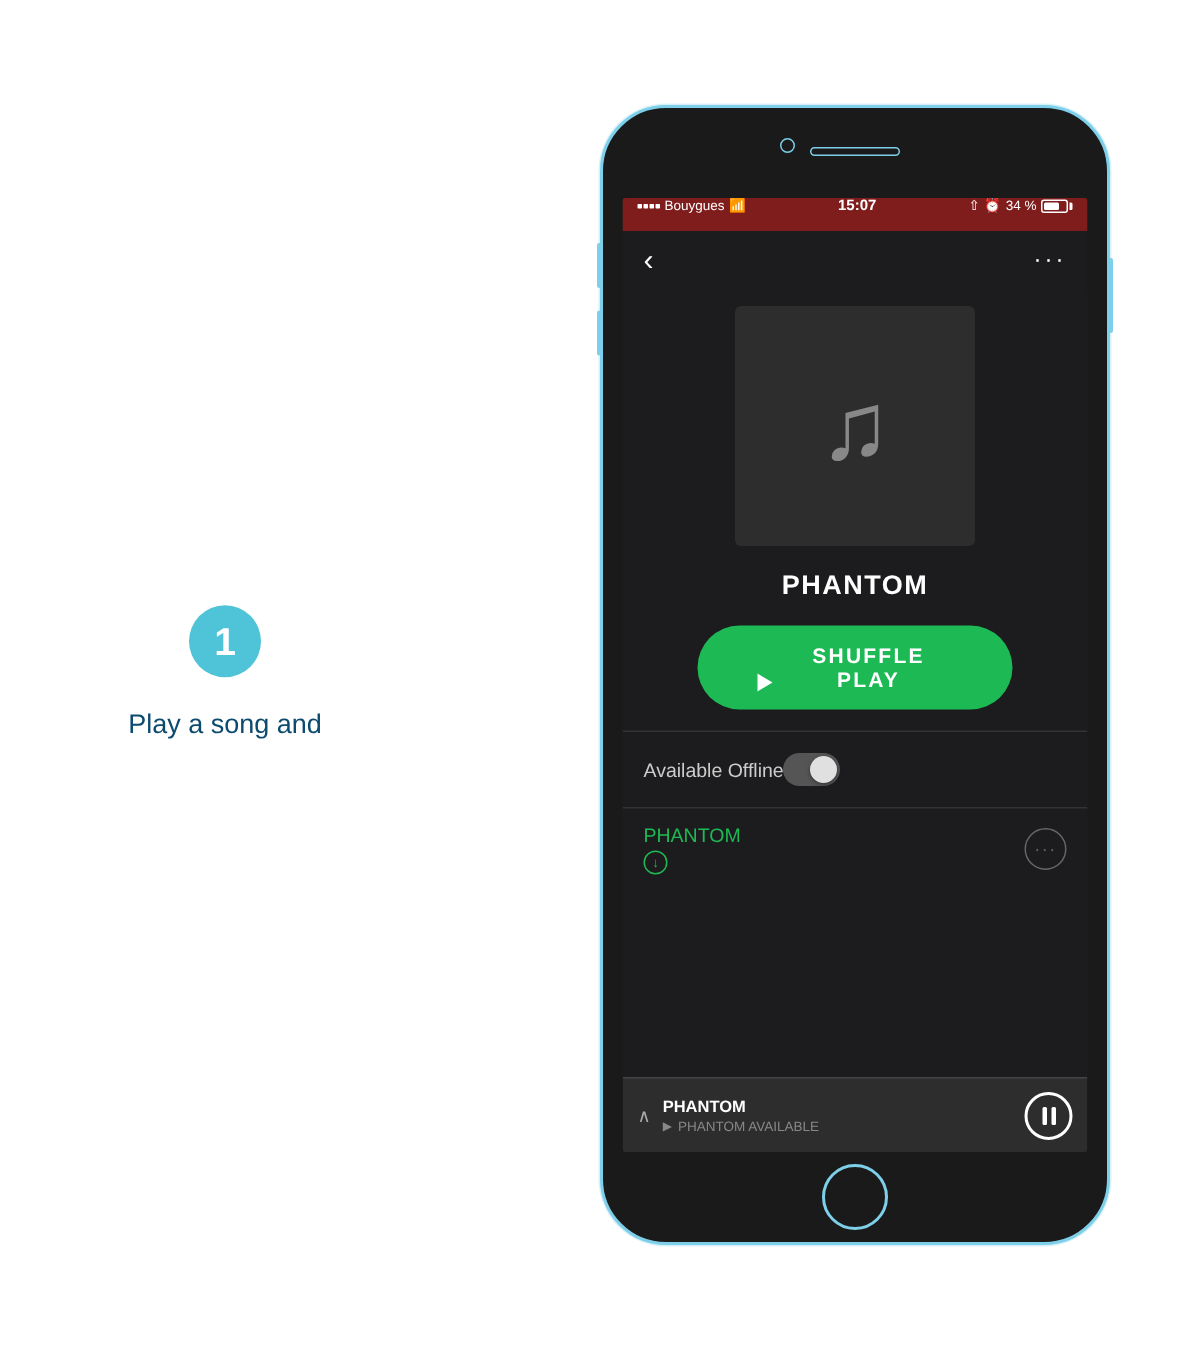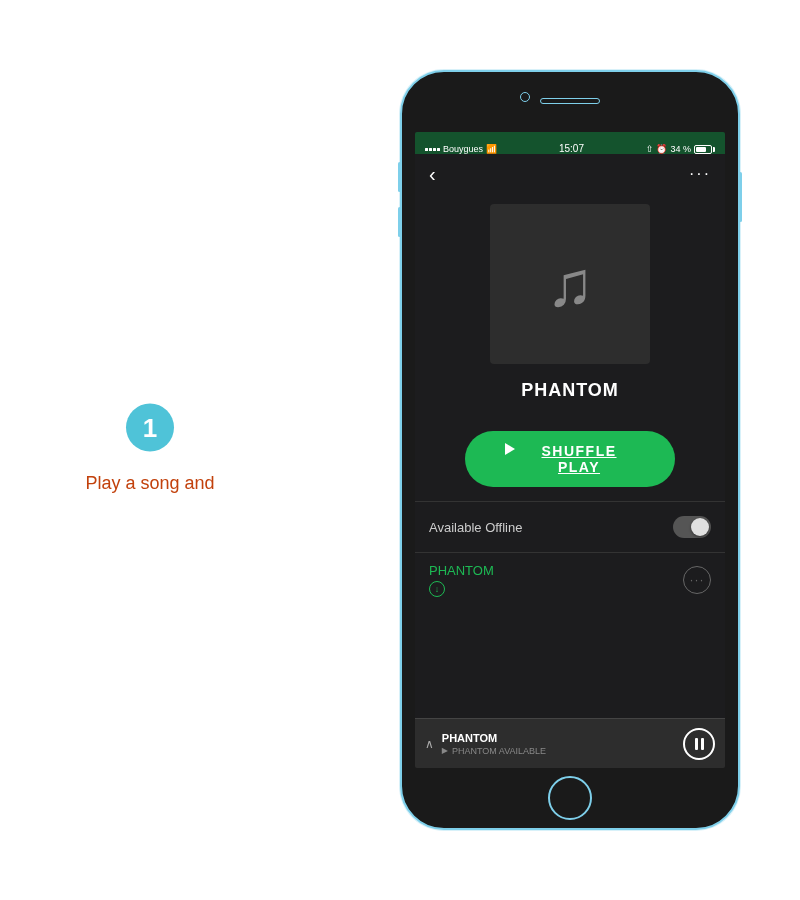--- a/index.html
+++ b/index.html
@@ -46,21 +46,21 @@
       font-size: 26px;
       font-weight: bold;
       display: flex;
       align-items: center;
       justify-content: center;
       margin-bottom: 18px;
     }
 
     .instruction-text {
       text-align: center;
-      color: #c2410c;
+      color: #0c4a6e;
       font-size: 18px;
       line-height: 1.5;
     }
 
     
     .phone-frame {
       position: absolute;
       right: 60px;
       top: 50%;
       transform: translateY(-50%);
@@ -148,23 +148,23 @@
       overflow: hidden;
       display: flex;
       flex-direction: column;
       border-radius: 2px;
     }
 
     
     .status-bar {
       width: 100%;
       height: 22px;
-      background: #14532d;
-      display: flex;
-      align-items: flex-end;
+      background: #7f1d1d;
+      display: flex;
+      align-items: flex-start;
       justify-content: space-between;
       padding: 0 10px;
       flex-shrink: 0;
     }
 
     .status-left {
       display: flex;
       align-items: center;
       gap: 3px;
       font-size: 9px;
@@ -179,21 +179,21 @@
 
     .signal-dot {
       width: 3px;
       background: #fff;
       border-radius: 0.5px;
     }
 
     .status-center {
       font-size: 10px;
       color: #fff;
-      font-weight: 400;
+      font-weight: 700;
     }
 
     .status-right {
       display: flex;
       align-items: center;
       gap: 3px;
       font-size: 9px;
       color: #fff;
     }
 
@@ -290,36 +290,35 @@
       font-size: 18px;
       font-weight: 700;
       letter-spacing: 1px;
       margin-bottom: 14px;
       flex-shrink: 0;
     }
 
     
     .shuffle-play-btn {
       display: flex;
-      align-items: flex-start;
+      align-items: flex-end;
       justify-content: center;
       gap: 8px;
       background: #1db954;
       border: none;
       border-radius: 30px;
       color: #fff;
       font-size: 14px;
       font-weight: 700;
       letter-spacing: 1.5px;
       padding: 12px 40px;
       cursor: pointer;
-      margin: 16px auto 0;
+      margin: 2px auto 0;
       width: 210px;
       flex-shrink: 0;
-      text-decoration: underline;
     }
 
     .play-triangle {
       width: 0;
       height: 0;
       border-style: solid;
       border-width: 6px 0 6px 10px;
       border-color: transparent transparent transparent #fff;
       display: inline-block;
     }
@@ -329,21 +328,20 @@
       height: 1px;
       background: #333;
       margin: 14px 0 0;
       flex-shrink: 0;
     }
 
     
     .offline-row {
       display: flex;
       align-items: center;
-      justify-content: space-between;
       padding: 14px 14px;
       flex-shrink: 0;
     }
 
     .offline-label {
       color: #ccc;
       font-size: 13px;
     }
 
     .toggle-switch {

